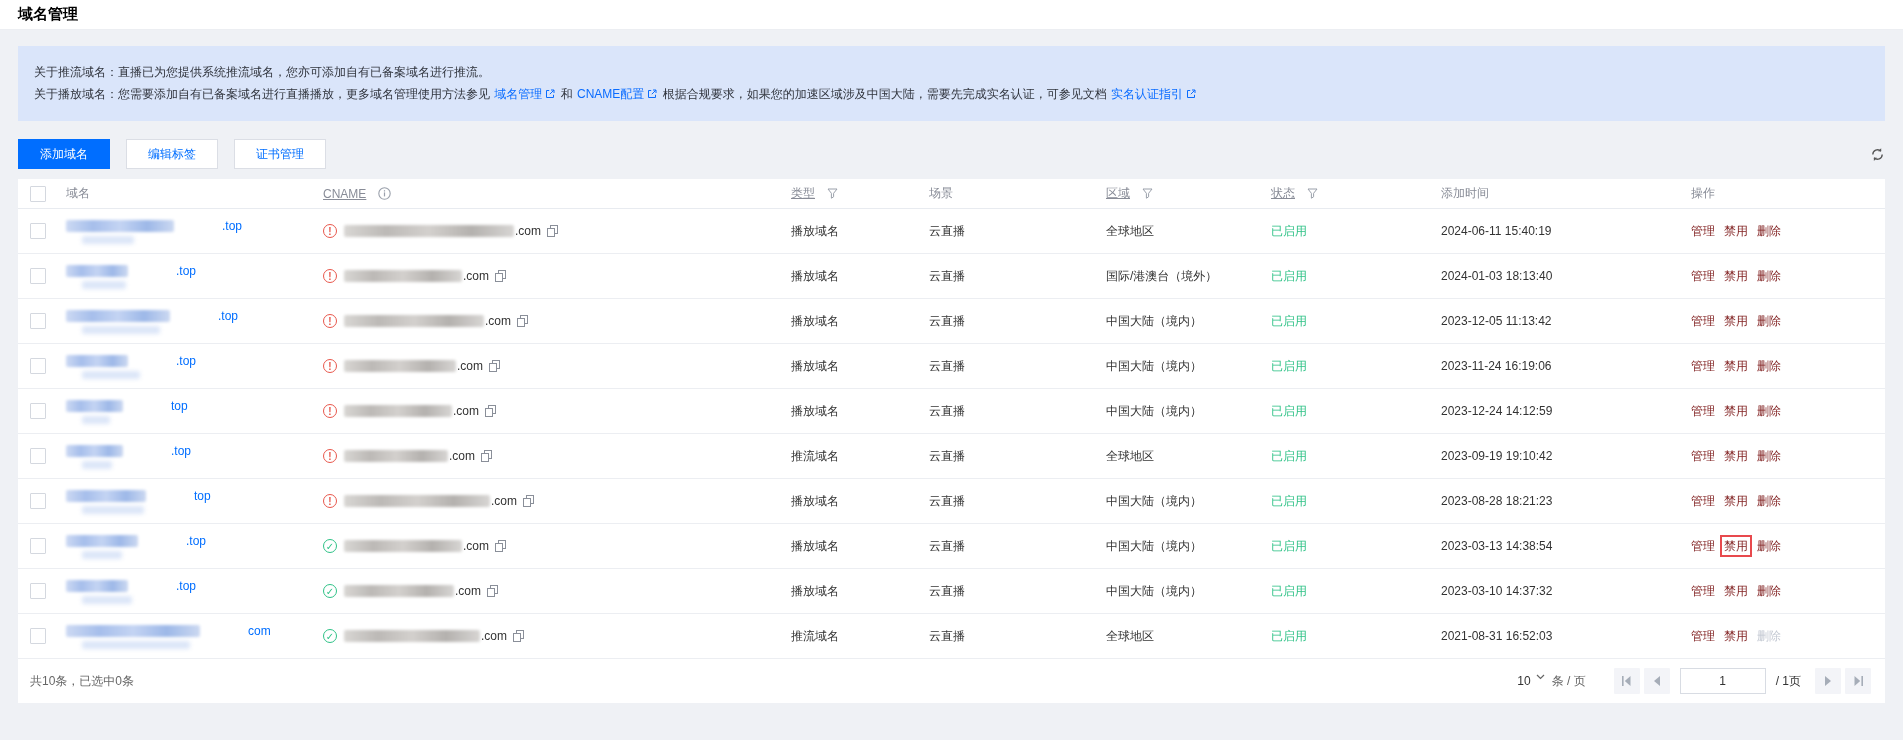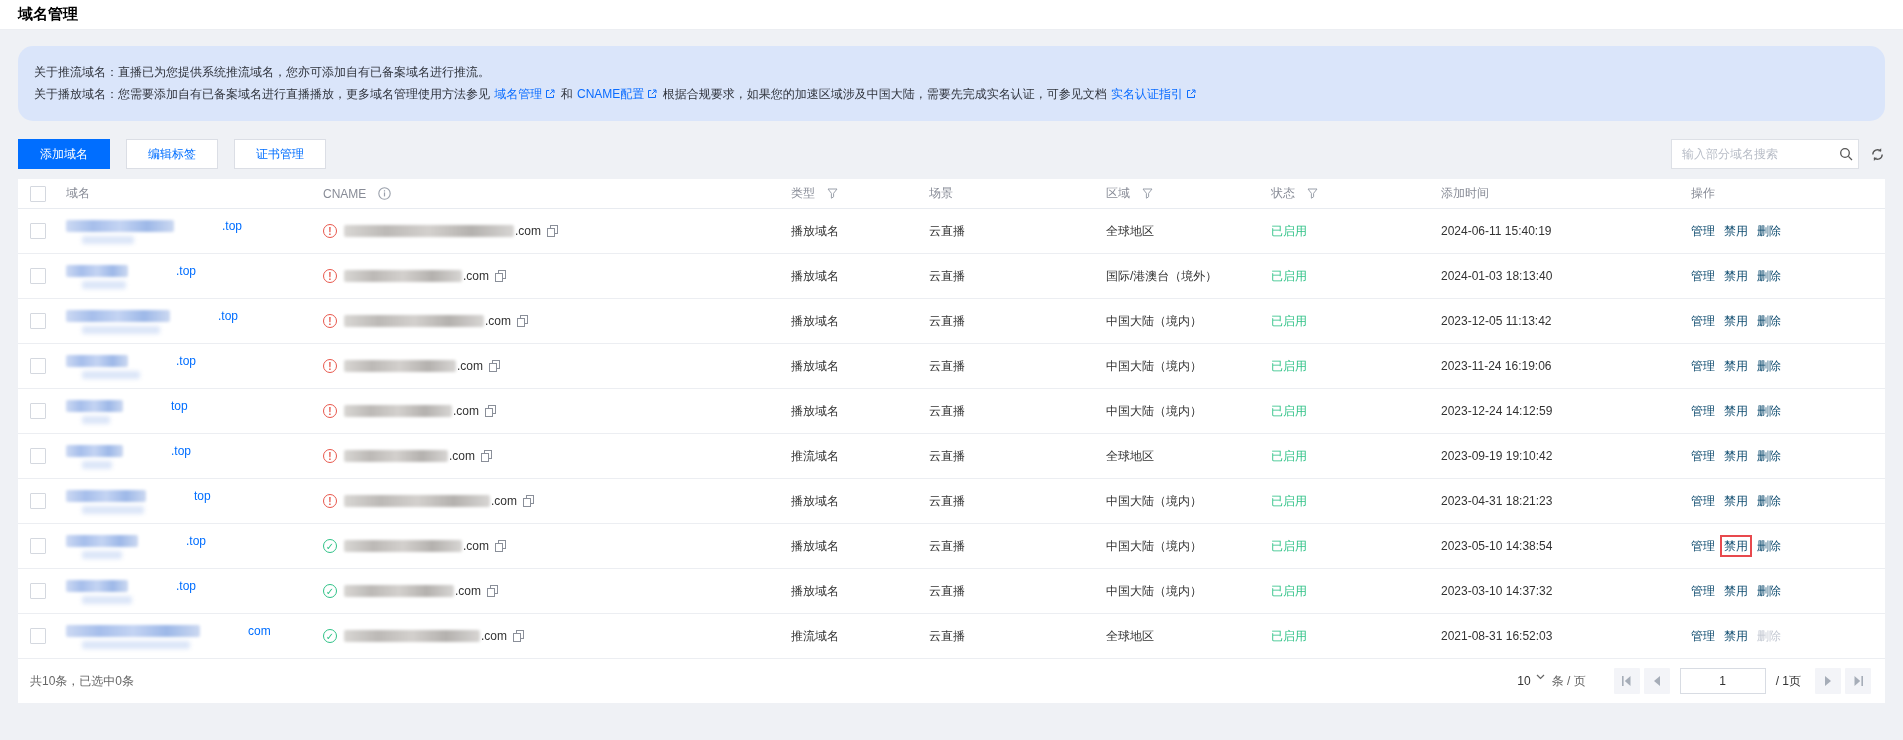--- a/index.html
+++ b/index.html
@@ -9,21 +9,21 @@
     font-family:"Liberation Sans","DejaVu Sans",sans-serif;
     font-size:12px;color:#333;
     -webkit-font-smoothing:antialiased;
   }
   a{text-decoration:none;cursor:pointer;}
   .topbar{background:#fff;height:29px;display:flex;align-items:center;padding-left:18px;border-bottom:1px solid #eceef2;}
   .page-title{font-size:15px;font-weight:bold;color:#000;}
   .content{padding:16px 18px 0 18px;}
 
   
-  .banner{background:#dae5fa;padding:15px 16px;line-height:22px;color:#30343d;border-radius:15px;}
+  .banner{background:#dae5fa;padding:15px 16px;line-height:22px;color:#30343d;}
   .banner a{color:#0a6cff;margin:0 1px;}
   .ext-ic{display:inline-block;vertical-align:-1px;margin:0 2px;}
 
   
   .toolbar{margin-top:18px;display:flex;align-items:center;}
   .btn{height:30px;line-height:28px;padding:0 21px;font-size:12px;display:inline-block;box-sizing:border-box;cursor:pointer;}
   .btn-primary{background:#006eff;color:#fff;border:1px solid #006eff;}
   .btn-default{background:#fff;color:#006eff;border:1px solid #dbdee5;margin-left:16px;}
   .toolbar-right{margin-left:auto;display:flex;align-items:center;}
   .search-box{width:188px;height:30px;box-sizing:border-box;border:1px solid #dde0e6;background:#fff;display:flex;align-items:center;padding:0 8px;}
@@ -31,35 +31,35 @@
   .search-box input::placeholder{color:#b8bdc7;}
   .refresh-btn{margin-left:11px;display:flex;align-items:center;cursor:pointer;}
 
   
   .card{background:#fff;margin-top:10px;}
   table{width:100%;border-collapse:collapse;table-layout:fixed;font-size:12px;}
   th{height:29px;color:#888c97;font-weight:normal;text-align:left;border-bottom:1px solid #e8ebf0;padding:0 8px 0 8px;white-space:nowrap;}
   td{height:44px;border-bottom:1px solid #eceef2;padding:0 8px 0 8px;white-space:nowrap;overflow:hidden;}
   .c-check{padding-left:12px;}
   .checkbox{display:inline-block;width:14px;height:14px;border:1px solid #d4d8df;background:#fff;border-radius:1px;vertical-align:middle;cursor:pointer;}
-  .hdr-inner{display:inline-flex;align-items:center;gap:12px;}
+  .hdr-inner{display:inline-flex;align-items:center;gap:12px;text-decoration:underline;}
 
   .blur{display:inline-block;vertical-align:middle;height:12px;border-radius:2px;}
   .blur-blue{background:linear-gradient(90deg,#ccd9f3,#a6beeb,#c4d4f3,#9db8e8,#cbd8f1);filter:blur(1.5px);}
   .blur-grey{background:linear-gradient(90deg,#d8d6d3,#bcb9b6,#d3d0cd,#b4b1ae,#d7d5d3);filter:blur(1.5px);}
   .sub-blur{height:8px;border-radius:2px;background:#dce6f8;filter:blur(2px);margin:3px 0 0 16px;}
   .domain-suffix{color:#006eff;margin-left:48px;}
   .cname-suffix{color:#333;margin-left:1px;}
   .st-ic{display:inline-flex;align-items:center;justify-content:center;width:14px;height:14px;border-radius:50%;box-sizing:border-box;font-size:10px;font-weight:bold;margin-right:7px;vertical-align:middle;flex:none;}
   .st-ic.warn{border:1.4px solid #e8574c;color:#e8574c;}
   .st-ic.ok{border:1.4px solid #2fc287;color:#2fc287;}
   .cname-cell{display:flex;align-items:center;}
   .copy-ic{margin-left:6px;display:inline-flex;cursor:pointer;}
   .status-on{color:#2fc287;}
-  .actions a{color:#0c4a6e;margin-right:9px;}
+  .actions a{color:#7f1d1d;margin-right:9px;}
   .actions a.red-box{outline:2px solid #e8494d;outline-offset:2px;}
   .actions a.disabled{color:#c3c8d2;cursor:default;}
 
   
   .tfoot{height:44px;display:flex;align-items:center;padding:0 14px 0 12px;color:#666;}
   .pager{margin-left:auto;display:flex;align-items:center;color:#666;}
   .psize{display:inline-flex;align-items:flex-start;gap:5px;cursor:pointer;color:#333;margin-left:30px;}
   .punit{margin:0 0 0 7px;color:#666;}
   .pbtn{width:26px;height:26px;background:#f3f4f8;display:inline-flex;align-items:center;justify-content:center;margin-left:4px;cursor:pointer;border-radius:1px;}
   .pbtn.first{margin-left:28px;}
@@ -92,29 +92,20 @@
             <path d="M8.8 1.2L4.8 5.2" fill="none" stroke="#0a6cff"></path>
           </svg></span>
     </div>
   </div>
 
   <div class="toolbar">
     <span class="btn btn-primary">添加域名</span>
     <span class="btn btn-default">编辑标签</span>
     <span class="btn btn-default">证书管理</span>
     <div class="toolbar-right">
-      <div class="search-box">
-        <input type="text" placeholder="输入部分域名搜索" style="">
-        <span style="display:inline-flex;cursor:pointer;">
-            <svg width="14" height="14" viewBox="0 0 14 14">
-              <circle cx="6" cy="6" r="4.3" fill="none" stroke="#555" stroke-width="1.3"></circle>
-              <line x1="9.4" y1="9.4" x2="13" y2="13" stroke="#555" stroke-width="1.3"></line>
-            </svg>
-          </span>
-      </div>
       <span class="refresh-btn">
           <svg width="15" height="15" viewBox="0 0 16 16">
             <path d="M3 8a5 5 0 0 1 8.6-3.5" fill="none" stroke="#555" stroke-width="1.4"></path>
             <path d="M13 8a5 5 0 0 1-8.6 3.5" fill="none" stroke="#555" stroke-width="1.4"></path>
             <path d="M11.9 1.2v3.4H8.5z" fill="#555"></path>
             <path d="M4.1 14.8v-3.4h3.4z" fill="#555"></path>
           </svg>
         </span>
     </div>
   </div>
@@ -381,21 +372,21 @@
                     <rect x="3.5" y="0.5" width="7" height="8" fill="#fff" stroke="#8a8f99"></rect>
                     <rect x="0.5" y="3.5" width="7" height="8" fill="#fff" stroke="#8a8f99"></rect>
                   </svg>
                 </span>
       </div>
     </td>
     <td>播放域名</td>
     <td>云直播</td>
     <td>中国大陆（境内）</td>
     <td><span class="status-on">已启用</span></td>
-    <td>2023-04-31 18:21:23</td>
+    <td>2023-08-28 18:21:23</td>
     <td class="actions">
       <a class="act-manage">管理</a><a class="act-disable">禁用</a><a class="act-delete">删除</a>
     </td>
   </tr>
           <tr>
     <td class="c-check"><span class="checkbox"></span></td>
     <td>
       <div>
         <span class="blur blur-blue" style="width: 72px;"></span><a class="domain-suffix">.top</a>
         <div class="sub-blur" style="width: 40px;"></div>
@@ -412,21 +403,21 @@
                     <rect x="3.5" y="0.5" width="7" height="8" fill="#fff" stroke="#8a8f99"></rect>
                     <rect x="0.5" y="3.5" width="7" height="8" fill="#fff" stroke="#8a8f99"></rect>
                   </svg>
                 </span>
       </div>
     </td>
     <td>播放域名</td>
     <td>云直播</td>
     <td>中国大陆（境内）</td>
     <td><span class="status-on">已启用</span></td>
-    <td>2023-05-10 14:38:54</td>
+    <td>2023-03-13 14:38:54</td>
     <td class="actions">
       <a class="act-manage">管理</a><a class="act-disable red-box">禁用</a><a class="act-delete">删除</a>
     </td>
   </tr>
           <tr>
     <td class="c-check"><span class="checkbox"></span></td>
     <td>
       <div>
         <span class="blur blur-blue" style="width: 62px;"></span><a class="domain-suffix">.top</a>
         <div class="sub-blur" style="width: 50px;"></div>

